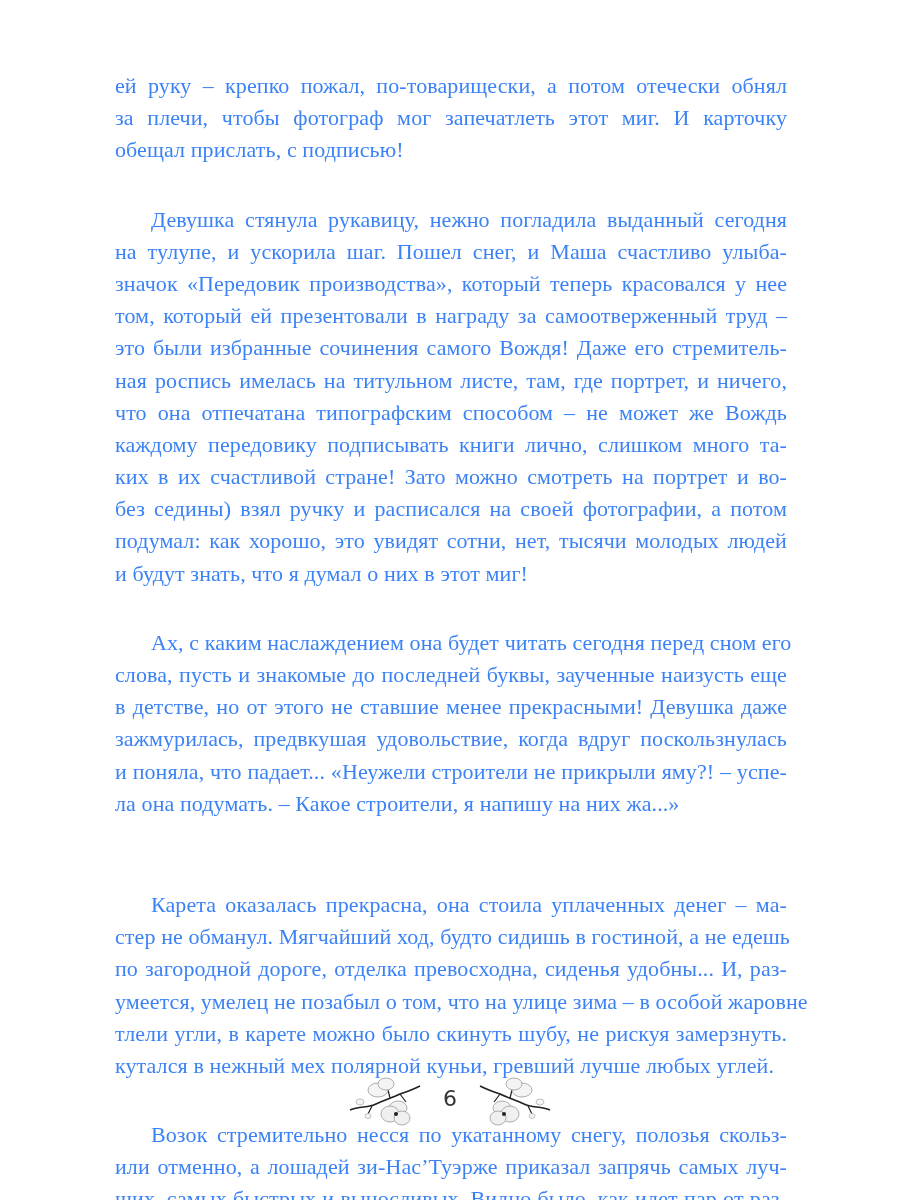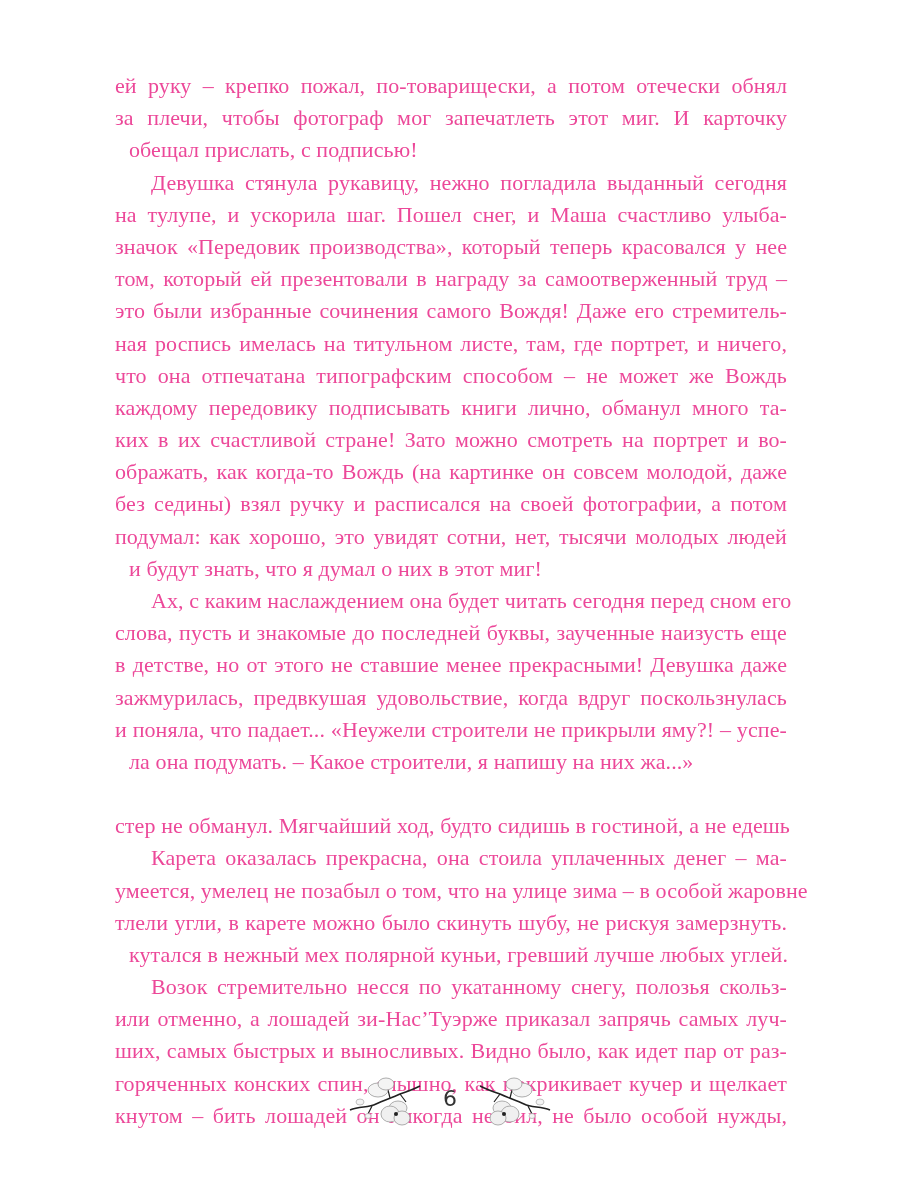--- a/index.html
+++ b/index.html
@@ -1,30 +1,30 @@
 <!DOCTYPE html>
 <html><head>
 <meta charset="utf-8">
 <style>
   html, body { margin:0; padding:0; background:#ffffff; }
   body { width:900px; height:1200px; position:relative; overflow:hidden; }
   .page { position:absolute; left:115px; top:70px; width:672px; }
   .line {
     font-family: "Liberation Serif", "DejaVu Serif", serif;
     font-size: 22px;
-    color:#ec4899;
+    color:#3b82f6;
     height:32.2px;
     line-height:32.2px;
     white-space:nowrap;
     text-align:justify;
     text-align-last:justify;
     letter-spacing:0.1px;
   }
-  .line.last { text-align-last:left;margin-left:14px; }
-  .line.indent { padding-left:36px; }
+  .line.last { text-align-last:left; }
+  .line.indent { padding-left:36px;margin-top:37px; }
   .gap { height:32px; }
   .footer { position:absolute; left:340px; top:1068px; width:220px; height:70px; }
   .pnum {
     position:absolute; left:0; width:220px; top:18px; text-align:center;
     font-family:"DejaVu Sans", sans-serif; font-size:22px; color:#333;
   }
   .orn { position:absolute; top:4px; }
   .orn.left { left:6px; }
   .orn.right { right:6px; transform:scaleX(-1); }
 </style>
@@ -40,41 +40,41 @@
   </div>
 
   <div>
     <div class="line indent">Девушка стянула рукавицу, нежно погладила выданный сегодня</div>
     <div class="line">на тулупе, и ускорила шаг. Пошел снег, и Маша счастливо улыба-</div>
     <div class="line">значок «Передовик производства», который теперь красовался у нее</div>
     <div class="line">том, который ей презентовали в награду за самоотверженный труд –</div>
     <div class="line">это были избранные сочинения самого Вождя! Даже его стремитель-</div>
     <div class="line">ная роспись имелась на титульном листе, там, где портрет, и ничего,</div>
     <div class="line">что она отпечатана типографским способом – не может же Вождь</div>
-    <div class="line">каждому передовику подписывать книги лично, обманул много та-</div>
+    <div class="line">каждому передовику подписывать книги лично, слишком много та-</div>
     <div class="line">ких в их счастливой стране! Зато можно смотреть на портрет и во-</div>
-    <div class="line">ображать, как когда-то Вождь (на картинке он совсем молодой, даже</div>
     <div class="line">без седины) взял ручку и расписался на своей фотографии, а потом</div>
     <div class="line">подумал: как хорошо, это увидят сотни, нет, тысячи молодых людей</div>
     <div class="line last">и будут знать, что я думал о них в этот миг!</div>
   </div>
 
   <div>
     <div class="line indent">Ах, с каким наслаждением она будет читать сегодня перед сном его</div>
     <div class="line">слова, пусть и знакомые до последней буквы, заученные наизусть еще</div>
     <div class="line">в детстве, но от этого не ставшие менее прекрасными! Девушка даже</div>
     <div class="line">зажмурилась, предвкушая удовольствие, когда вдруг поскользнулась</div>
     <div class="line">и поняла, что падает... «Неужели строители не прикрыли яму?! – успе-</div>
     <div class="line last">ла она подумать. – Какое строители, я напишу на них жа...»</div>
   </div>
   <div class="gap"></div>
 
   <div>
+    <div class="line indent">Карета оказалась прекрасна, она стоила уплаченных денег – ма-</div>
     <div class="line">стер не обманул. Мягчайший ход, будто сидишь в гостиной, а не едешь</div>
-    <div class="line indent">Карета оказалась прекрасна, она стоила уплаченных денег – ма-</div>
+    <div class="line">по загородной дороге, отделка превосходна, сиденья удобны... И, раз-</div>
     <div class="line">умеется, умелец не позабыл о том, что на улице зима – в особой жаровне</div>
     <div class="line">тлели угли, в карете можно было скинуть шубу, не рискуя замерзнуть.</div>
     <div class="line last">кутался в нежный мех полярной куньи, гревший лучше любых углей.</div>
   </div>
 
   <div>
     <div class="line indent">Возок стремительно несся по укатанному снегу, полозья скольз-</div>
     <div class="line">или отменно, а лошадей зи-Нас’Туэрже приказал запрячь самых луч-</div>
     <div class="line">ших, самых быстрых и выносливых. Видно было, как идет пар от раз-</div>
     <div class="line">горяченных конских спин, слышно, как покрикивает кучер и щелкает</div>

